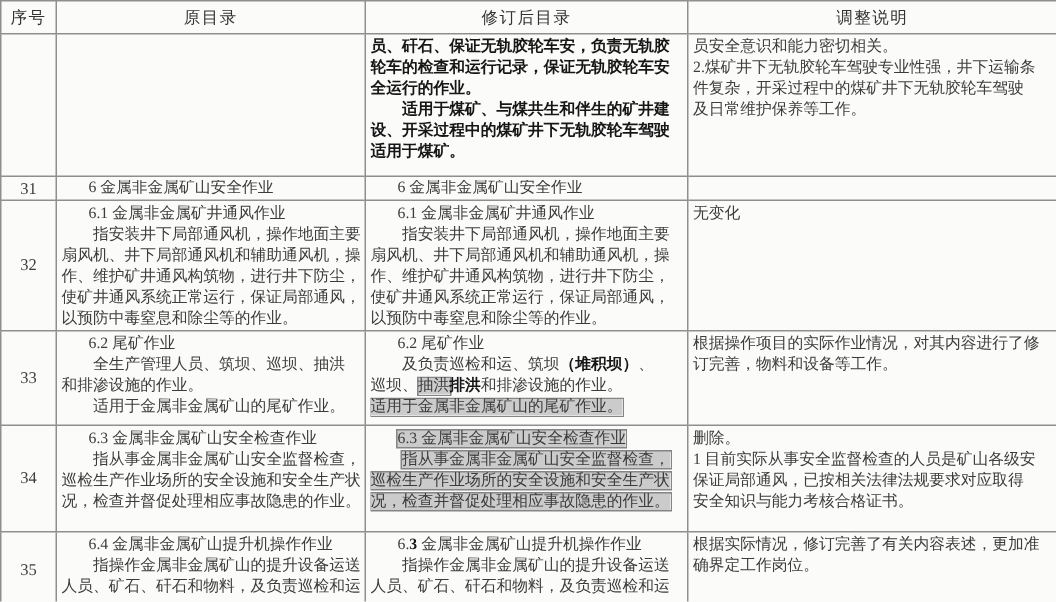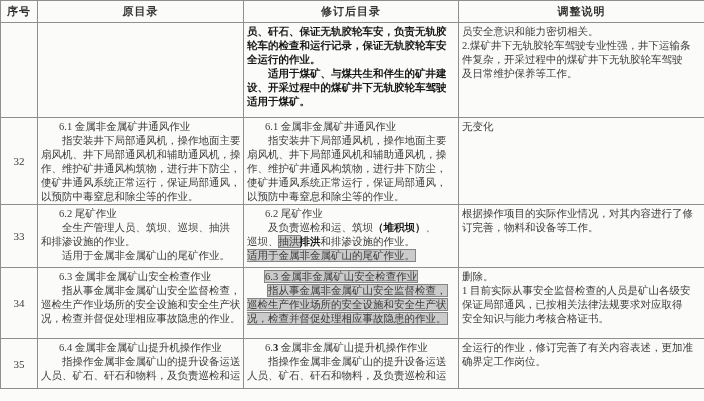--- a/index.html
+++ b/index.html
@@ -24,21 +24,21 @@
   col.c3{width:215px;}
   col.c4{width:246px;}
   th,td{
     border:1px solid var(--bc);
     overflow:hidden;
     vertical-align:top;
   }
   th{
     height:22px;
     font-size:11px;
-    font-weight:700;
+    font-weight:400;
     text-align:center;
     vertical-align:middle;
     color:#333;
     letter-spacing:1px;
   }
   td.num{
     text-align:center;
     vertical-align:middle;
     font-size:11px;
   }
@@ -93,20 +93,30 @@
           <div class="line ind1"><span class="b">适用于煤矿、与煤共生和伴生的矿井建</span></div>
           <div class="line"><span class="b">设、开采过程中的煤矿井下无轨胶轮车驾驶</span></div>
           <div class="line"><span class="b">适用于煤矿。</span></div>
         </td>
         <td class="txt">
           <div class="line"><span>员安全意识和能力密切相关。</span></div>
           <div class="line"><span>2.煤矿井下无轨胶轮车驾驶专业性强，井下运输条</span></div>
           <div class="line"><span>件复杂，开采过程中的煤矿井下无轨胶轮车驾驶</span></div>
           <div class="line"><span>及日常维护保养等工作。</span></div>
         </td>
+      </tr>
+      <tr class="rh1">
+        <td class="num">31</td>
+        <td class="txt">
+          <div class="line ind2"><span>6 金属非金属矿山安全作业</span></div>
+        </td>
+        <td class="txt">
+          <div class="line ind2"><span>6 金属非金属矿山安全作业</span></div>
+        </td>
+        <td class="txt"></td>
       </tr>
       <tr class="rh2">
         <td class="num">32</td>
         <td class="txt">
           <div class="line ind2"><span>6.1 金属非金属矿井通风作业</span></div>
           <div class="line ind1"><span>指安装井下局部通风机，操作地面主要</span></div>
           <div class="line"><span>扇风机、井下局部通风机和辅助通风机，操</span></div>
           <div class="line"><span>作、维护矿井通风构筑物，进行井下防尘，</span></div>
           <div class="line"><span>使矿井通风系统正常运行，保证局部通风，</span></div>
           <div class="line"><span>以预防中毒窒息和除尘等的作业。</span></div>
@@ -169,18 +179,18 @@
           <div class="line ind2"><span>6.4 金属非金属矿山提升机操作作业</span></div>
           <div class="line ind1"><span>指操作金属非金属矿山的提升设备运送</span></div>
           <div class="line"><span>人员、矿石、矸石和物料，及负责巡检和运</span></div>
         </td>
         <td class="txt">
           <div class="line ind2"><span>6.</span><span class="b">3</span><span> 金属非金属矿山提升机操作作业</span></div>
           <div class="line ind1"><span>指操作金属非金属矿山的提升设备运送</span></div>
           <div class="line"><span>人员、矿石、矸石和物料，及负责巡检和运</span></div>
         </td>
         <td class="txt">
-          <div class="line"><span>全运行的作业，修订完善了有关内容表述，更加准</span></div>
+          <div class="line"><span>根据实际情况，修订完善了有关内容表述，更加准</span></div>
           <div class="line"><span>确界定工作岗位。</span></div>
         </td>
       </tr>
     </tbody>
 </table>
 
 </body></html>

